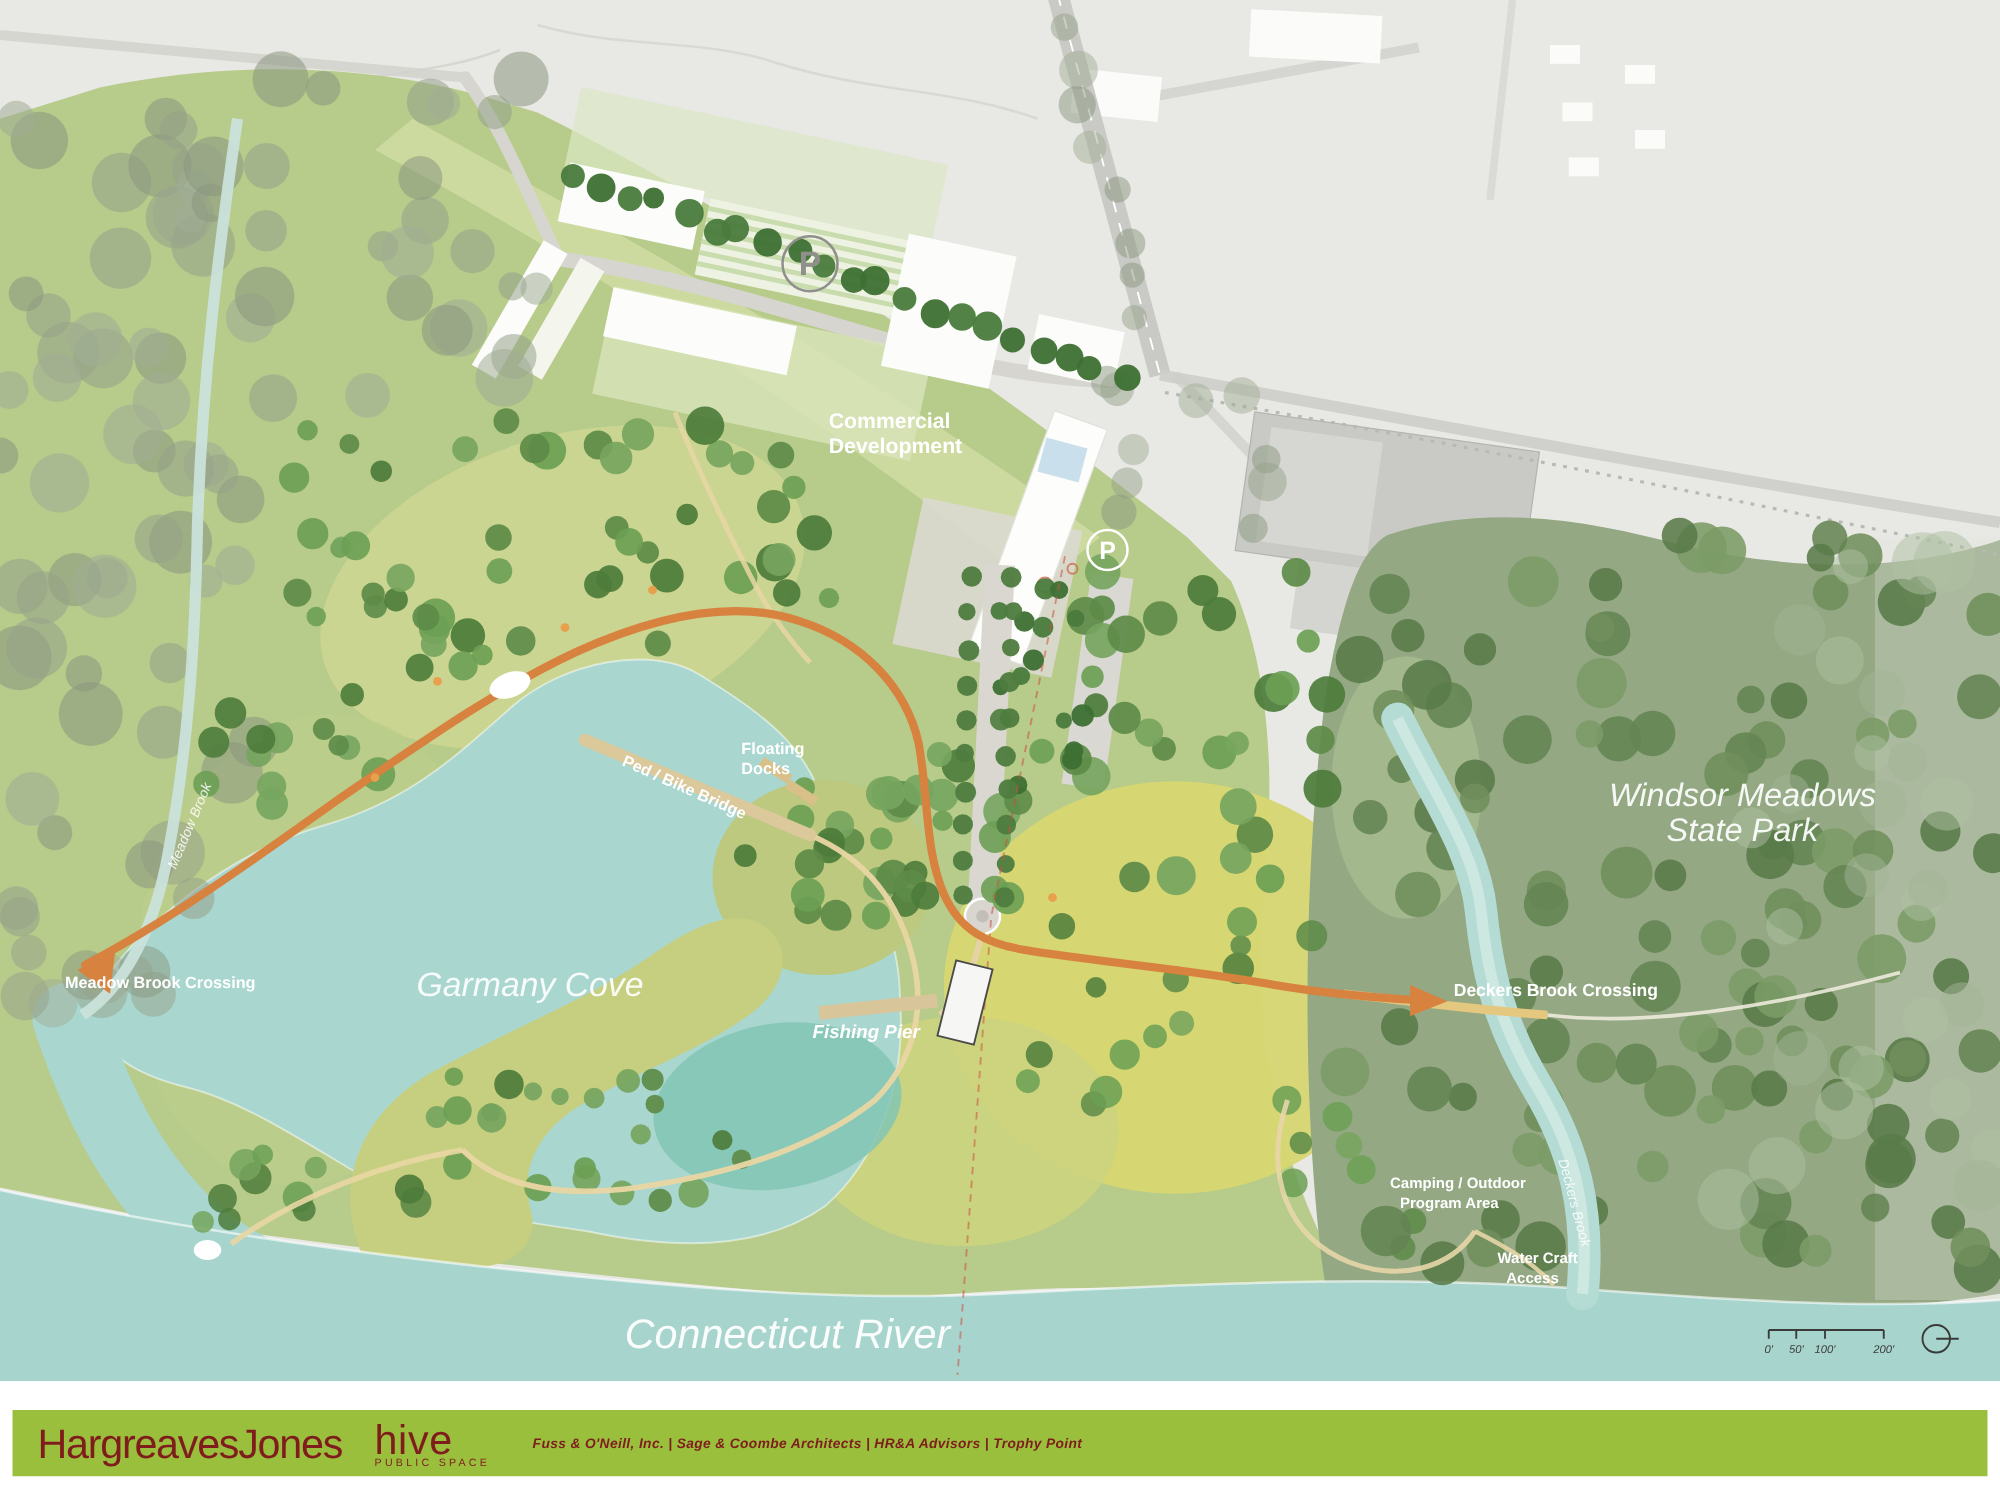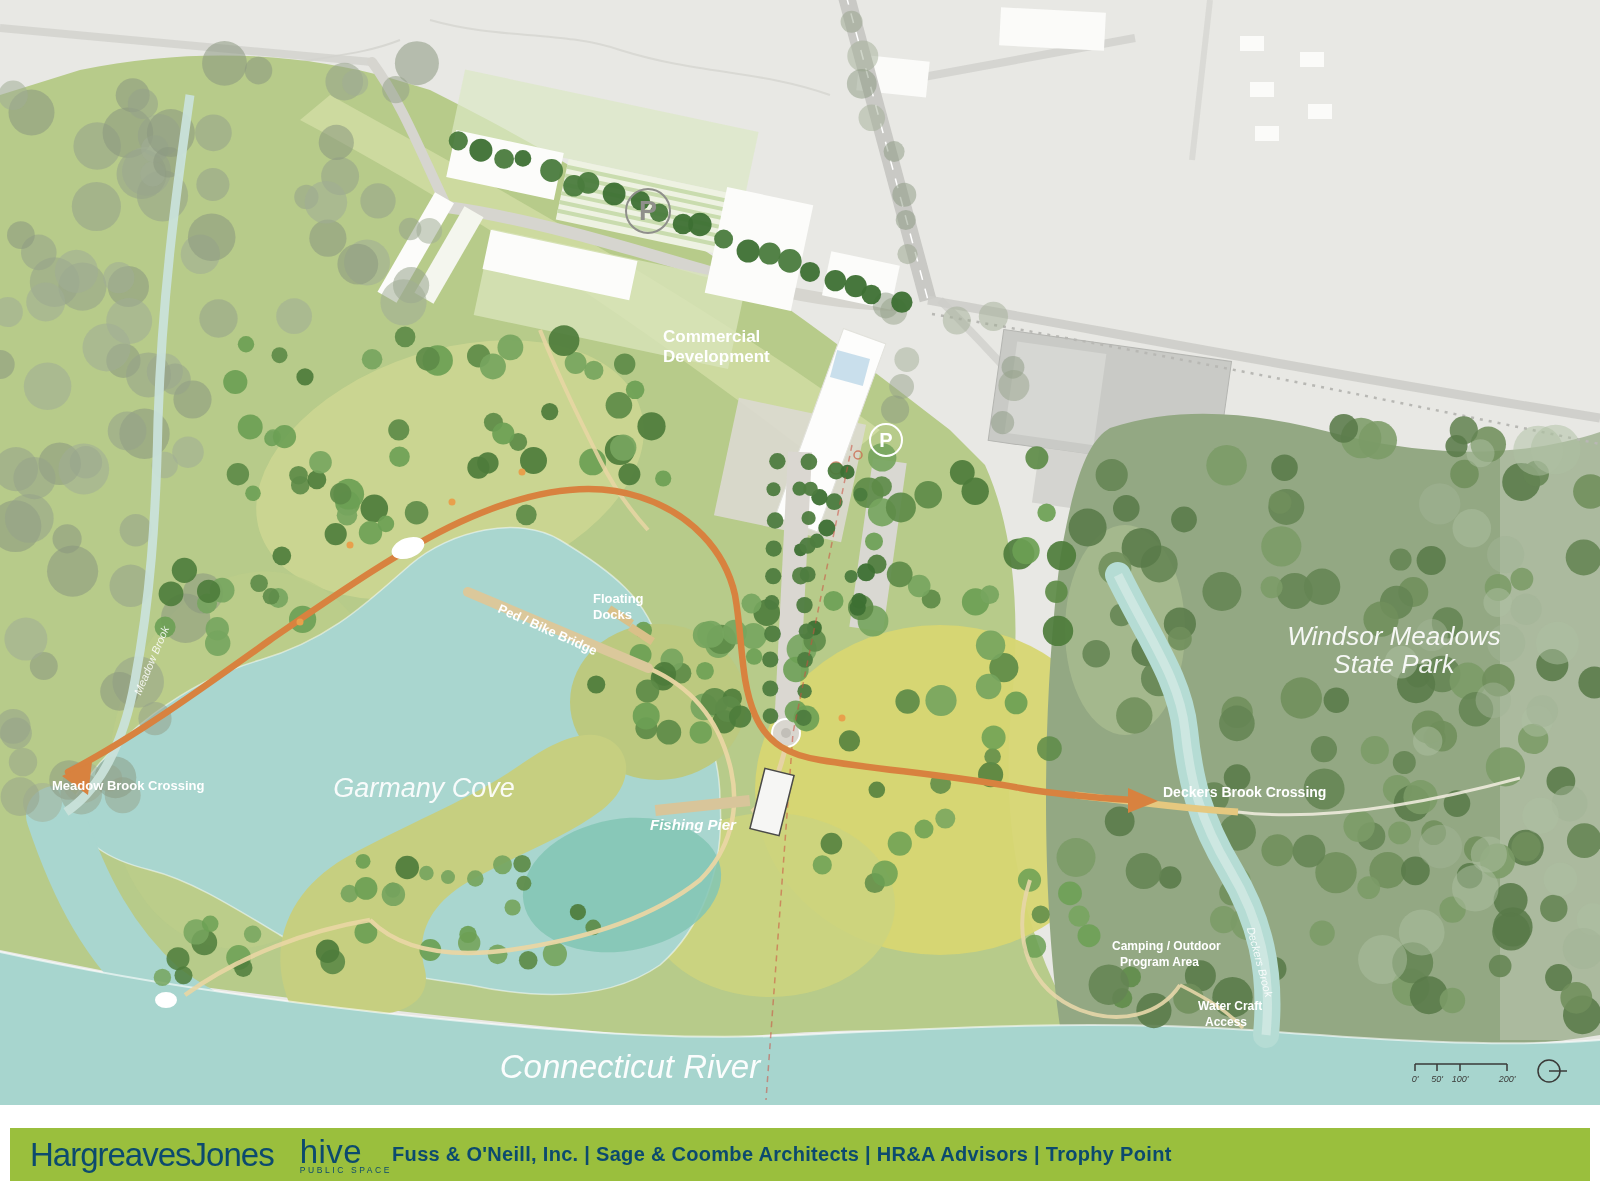--- a/index.html
+++ b/index.html
@@ -15,26 +15,26 @@
   .r13{font-size:13px;font-weight:600;}
   .i15{font-size:15px;font-style:italic;font-weight:600;}
   .i26{font-size:26px;font-style:italic;opacity:.92;}
   .i27{font-size:27px;font-style:italic;opacity:.92;}
   .i32{font-size:33px;font-style:italic;opacity:.96;}
   .i11{font-size:11px;font-style:italic;opacity:.85;}
   .tick{font-size:9px;font-style:italic;fill:#3c3c3a;}
   .pGray{font-size:27px;font-weight:700;fill:#8f8f8b;}
   .pWhite{font-size:20px;font-weight:700;fill:#ffffff;}
   #footer-bar{position:absolute;left:10px;top:1128px;width:1580px;height:53px;
-    display:flex;align-items:center;color:#0c4a6e;}
+    display:flex;align-items:center;color:#7f1d1d;}
   #logo-hj{font-size:33px;font-weight:400;letter-spacing:-1px;margin-left:20px;white-space:nowrap;}
   #logo-hive{margin-left:26px;line-height:1;}
   #logo-hive .hive-main{font-size:33px;font-weight:300;letter-spacing:0.5px;}
   #logo-hive .hive-sub{font-size:8.5px;letter-spacing:2.6px;margin-top:-2px;}
-  #credits{font-weight:600;font-size:20px;letter-spacing:.3px;white-space:nowrap;}
+  #credits{margin-left:34px;font-style:italic;font-weight:600;font-size:11px;letter-spacing:.3px;white-space:nowrap;}
 </style>
 </head>
 <body>
 
 <div id="stage">
 <div id="map">
 <svg viewBox="0 0 1600 1105" width="1600" height="1105">
 
   <g>
     <rect x="0" y="0" width="1600" height="1105" fill="#e8e8e4"></rect>

